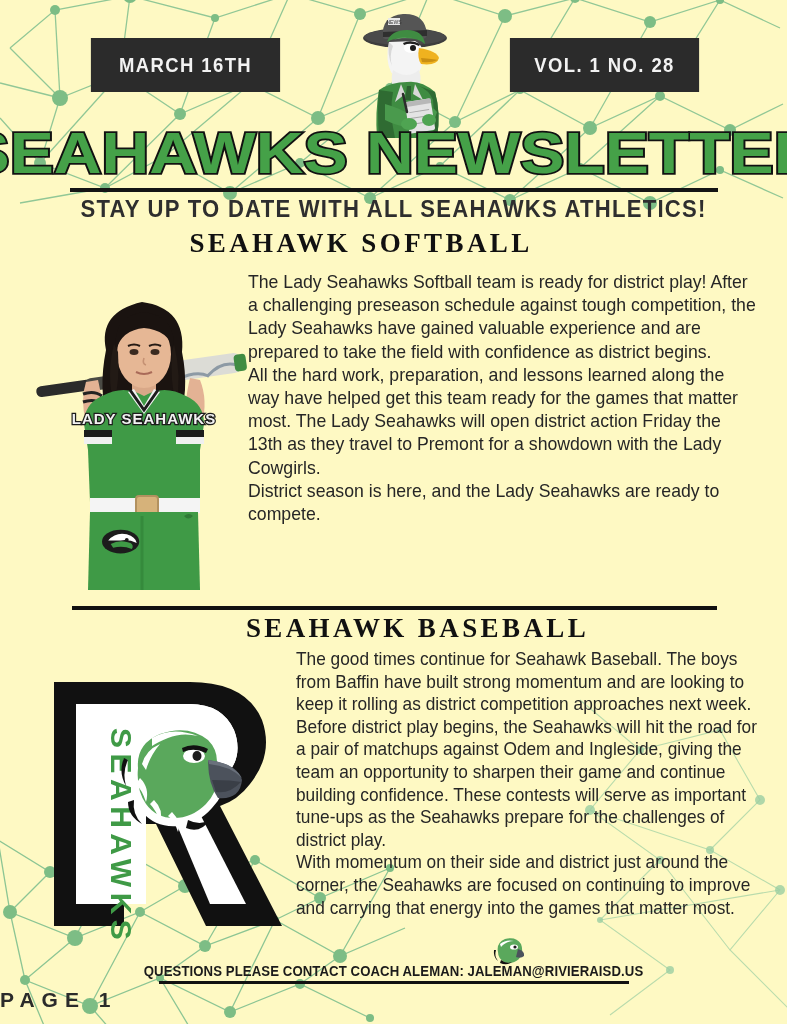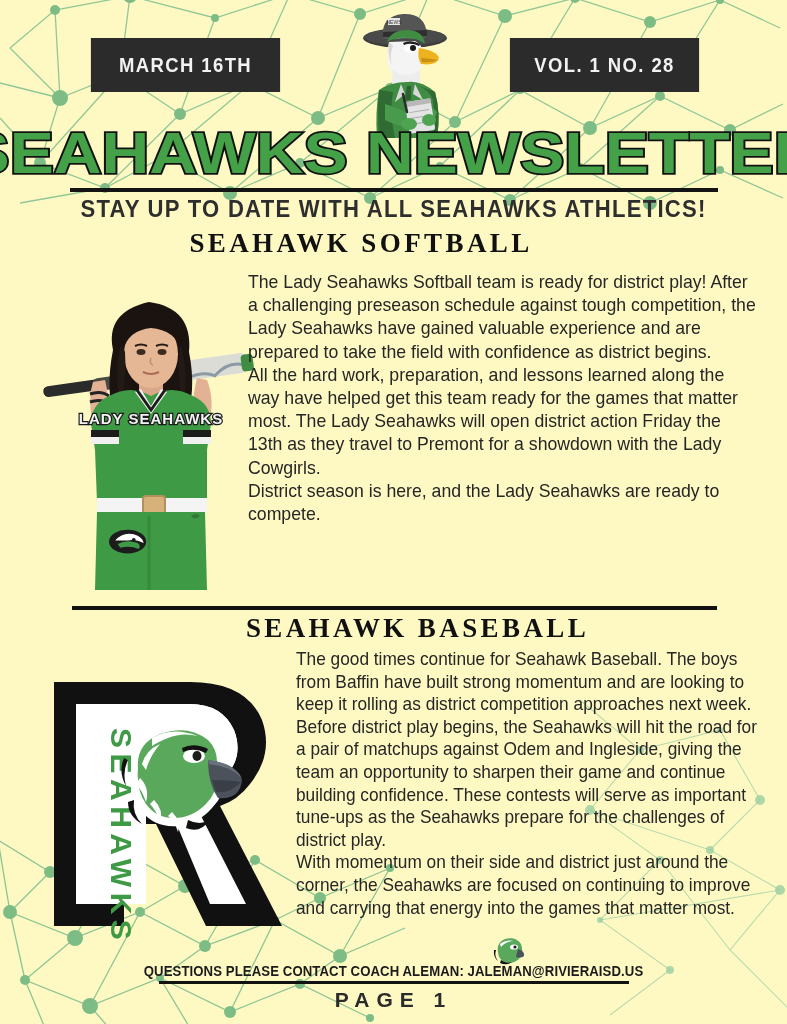--- a/index.html
+++ b/index.html
@@ -144,21 +144,21 @@
     position: absolute;
     left: 296px; top: 648px;
     width: 500px;
     font-size: 18.2px;
     line-height: 22.6px;
   }
 
   
   #softball-photo {
     position: absolute;
-    left: 35px; top: 272px;
+    left: 28px; top: 272px;
     width: 228px; height: 318px;
   }
   #baseball-logo {
     position: absolute;
     left: 14px; top: 668px;
     width: 278px; height: 272px;
   }
 
   
   #section-divider {
@@ -190,21 +190,21 @@
   #footer-rule {
     position: absolute;
     left: 159px; top: 981px;
     width: 470px; height: 3px;
     background: #111111;
   }
   #page-number {
     position: absolute;
     left: 0; top: 988px;
     width: 787px;
-    text-align: center;
+    text-align: left;
     font-family: "Liberation Sans Narrow", "Liberation Sans", sans-serif;
     font-weight: 700;
     font-size: 21px;
     letter-spacing: 7px;
     color: #2b2b2b;
   }
 </style>
 </head>
 <body>
 

